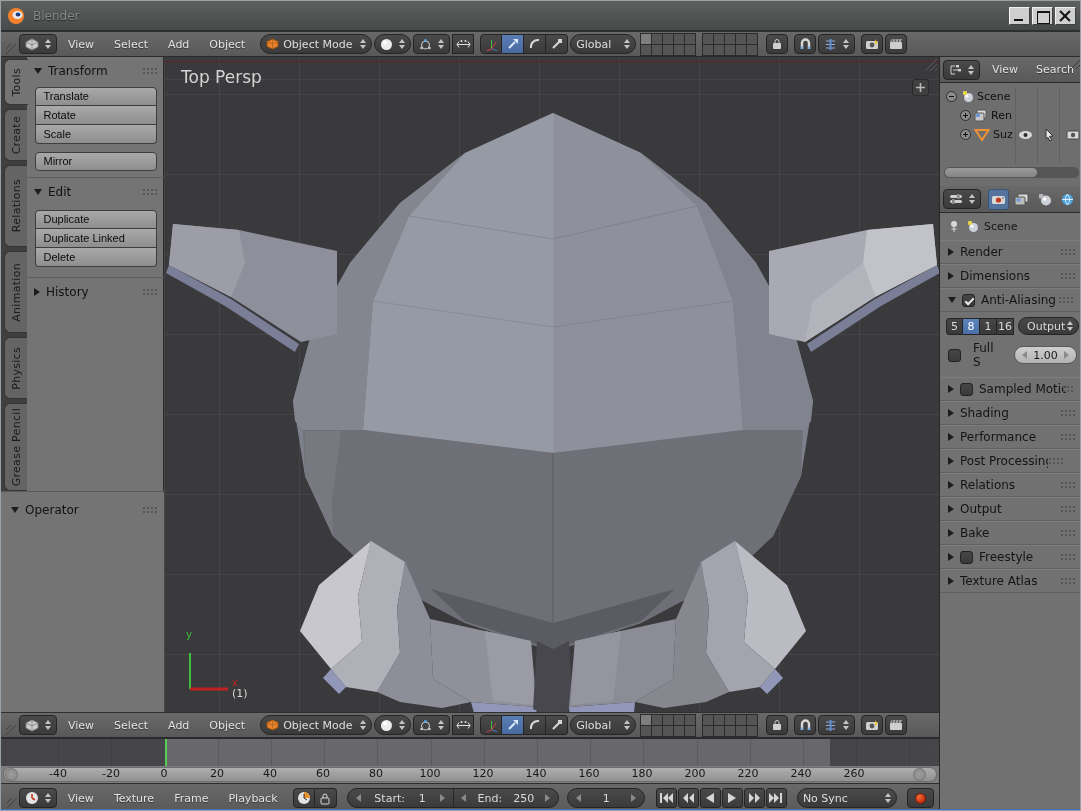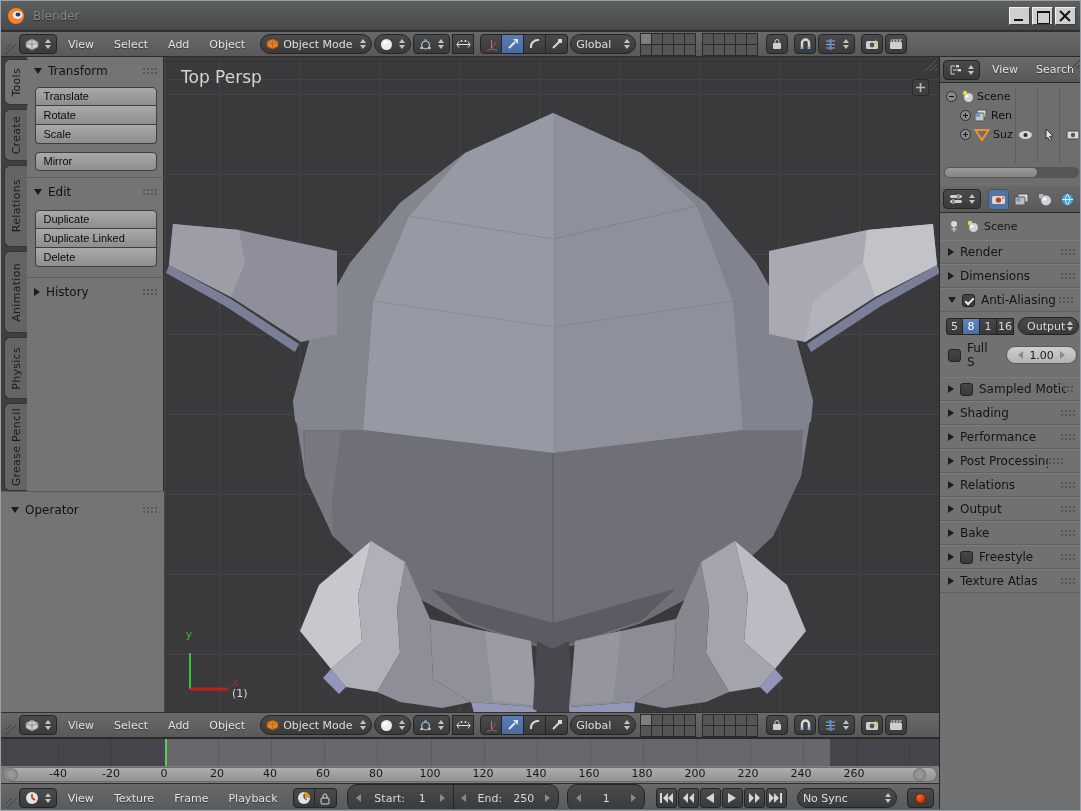--- a/index.html
+++ b/index.html
@@ -86,21 +86,21 @@
 
 #tltrack{position:absolute;left:0;top:737px;width:938px;height:28px;background:#68686c;background-image:repeating-linear-gradient(to right,#5b5b5f 0 1px,transparent 1px 53.2px);background-position:4px 0;border-top:1px solid #2a2a2a;overflow:hidden}
 #tlpre{position:absolute;left:0;top:0;width:164px;height:28px;background:rgba(25,25,28,.42)}
 #tlpost{position:absolute;left:829px;top:0;width:109px;height:28px;background:rgba(25,25,28,.42)}
 #playhead{position:absolute;left:164px;top:0;width:2px;height:28px;background:#54cf54}
 #tlruler{position:absolute;left:0;top:765px;width:938px;height:34px;background:#7c7c7c;overflow:hidden}
 #rpill{position:absolute;left:2px;top:1px;width:934px;height:15px;background:linear-gradient(#aeaeae,#919191);border:1px solid #6d6d6d;border-radius:8px}
 .cap{position:absolute;top:2px;width:13px;height:13px;border-radius:50%;background:radial-gradient(#9d9d9d,#868686);border:1px solid #757575}
 .tick{position:absolute;top:1px;width:30px;text-align:center;font-size:11px;color:#17171a}
 #tlhead{position:absolute;left:0;top:782px;width:938px;height:29px;background:linear-gradient(#696969,#595959);border-top:1px solid #2e2e2e;display:flex;align-items:center;padding:0 5px;gap:2px}
-.pairfield{height:28px;background:linear-gradient(#4a4a4a,#3a3a3a);border:1px solid #242424;border-radius:10px;display:inline-flex;align-items:flex-end;color:#d9d9d9;font-size:11px;overflow:hidden}
+.pairfield{height:20px;background:linear-gradient(#4a4a4a,#3a3a3a);border:1px solid #242424;border-radius:10px;display:inline-flex;align-items:flex-end;color:#d9d9d9;font-size:11px;overflow:hidden}
 .pairfield .half{display:inline-flex;align-items:center;justify-content:space-between;padding:0 8px;height:100%}
 .pairfield .sep{width:1px;height:100%;background:#262626}
 .pbtn{width:21px;height:20px;background:linear-gradient(#4a4a4a,#3a3a3a);border:1px solid #242424;border-radius:3px;display:inline-flex;align-items:center;justify-content:center;margin-left:1px}
 #recbtn{width:30px;height:20px;background:linear-gradient(#4a4a4a,#3a3a3a);border:1px solid #242424;border-radius:4px;display:inline-flex;align-items:center;justify-content:center;margin-left:8px}
 #recbtn .dot{width:11px;height:11px;border-radius:50%;background:radial-gradient(circle at 35% 30%,#f06a3a,#c93210 70%);border:1px solid #6f1b04}
 #bluebase{position:absolute;left:0;top:808px;width:1081px;height:3px;background:linear-gradient(#4a74b8,#2d4f8a)}
 </style>
 </head>
 <body>
 
@@ -542,21 +542,21 @@
             <span class="samp">1</span>
             <span class="samp">16</span>
             <span class="ddsm">
               <span>Output</span>
               <span class="ud">
                   <i class="u"></i>
                   <i class="d"></i>
                 </span>
             </span>
           </div>
-          <div style="display:flex;align-items:center;gap:6px;margin-top:6px;padding-left:2px">
+          <div style="display:flex;align-items:center;gap:12px;margin-top:6px;padding-left:2px">
             <span class="cb"></span>
             <span style="font-size:12px;color:#141414">Full S</span>
             <span class="slider" style="width:72px;margin-left:2px">
               <span class="arrL"></span>
               <span>1.00</span>
               <span class="arrR"></span>
             </span>
           </div>
         </div>
         <div class="prow">

